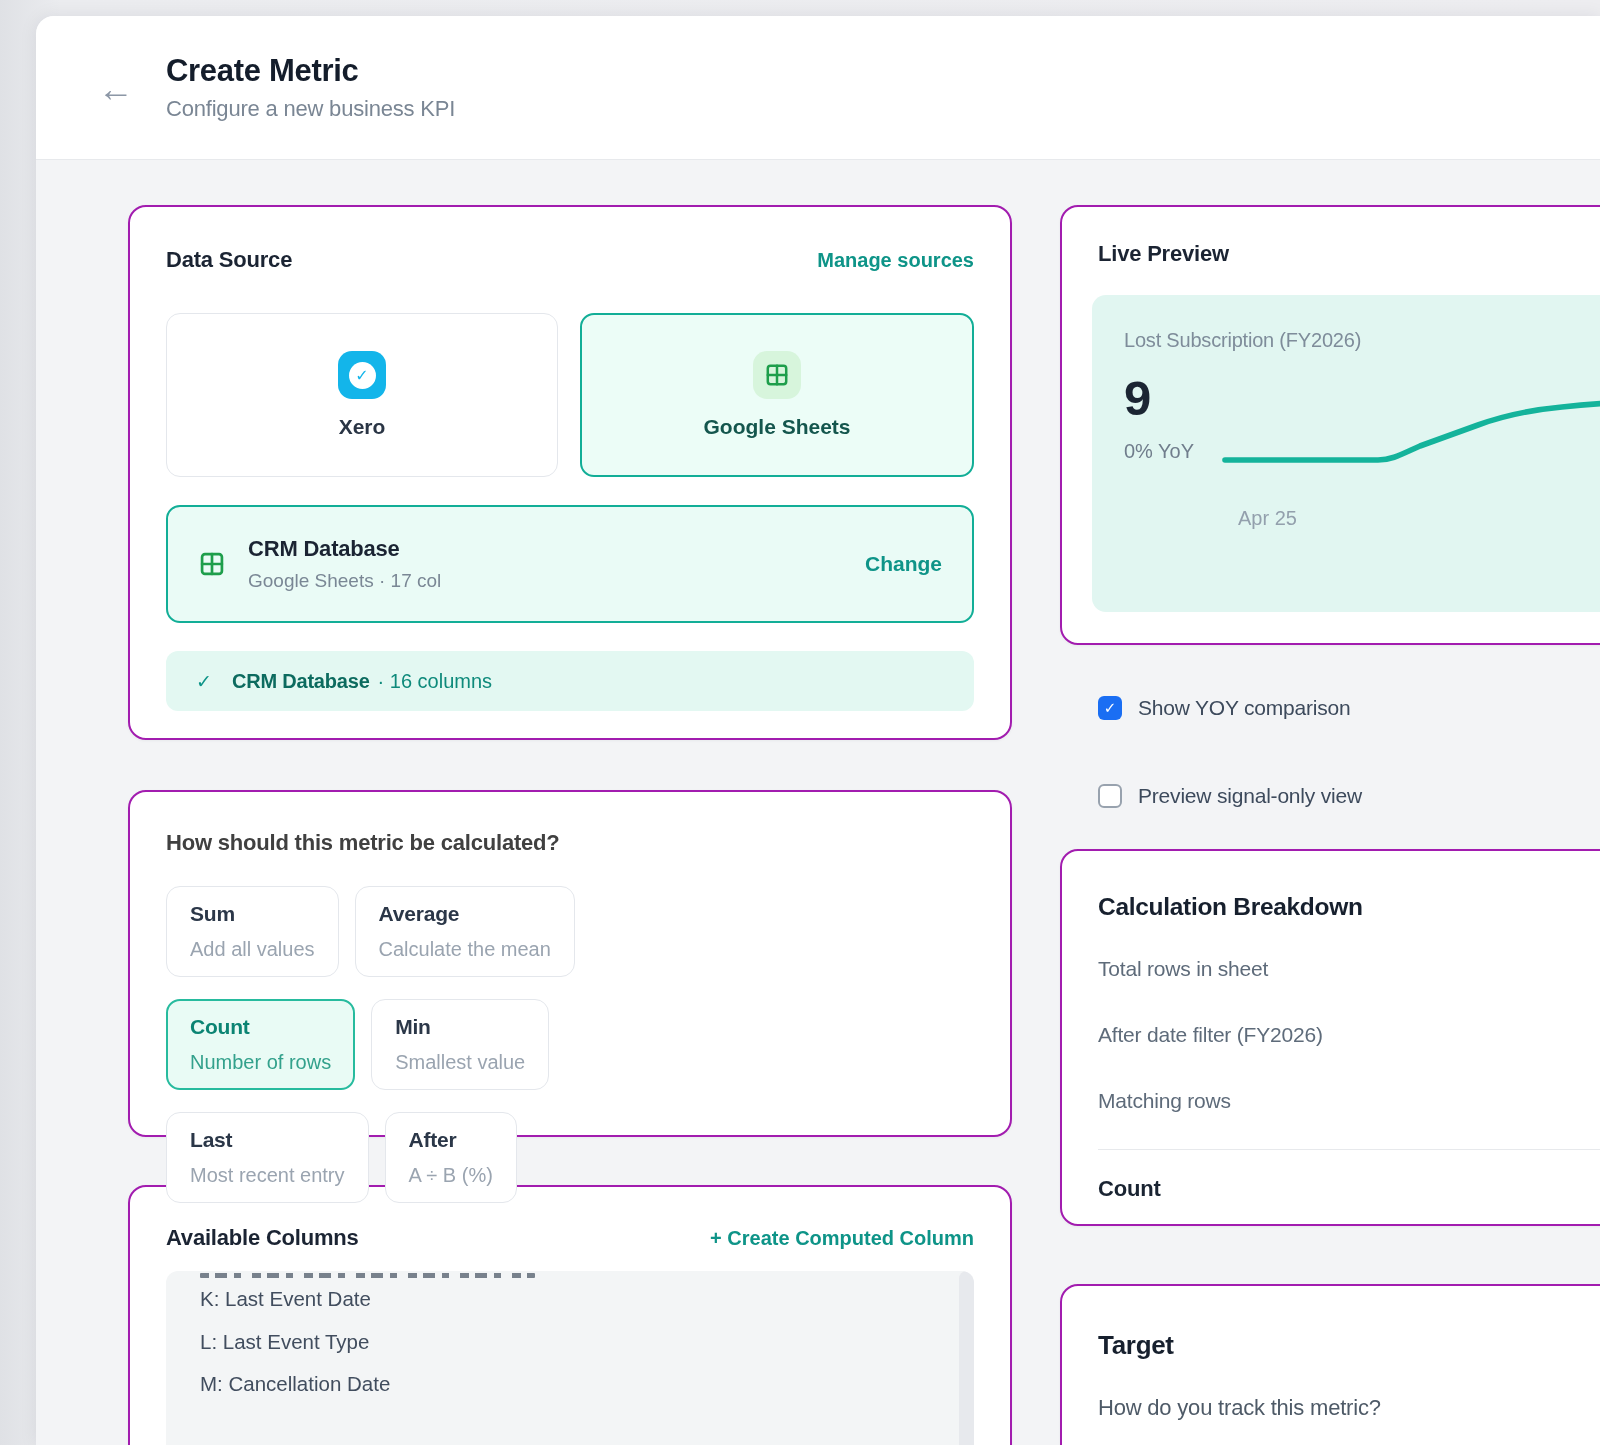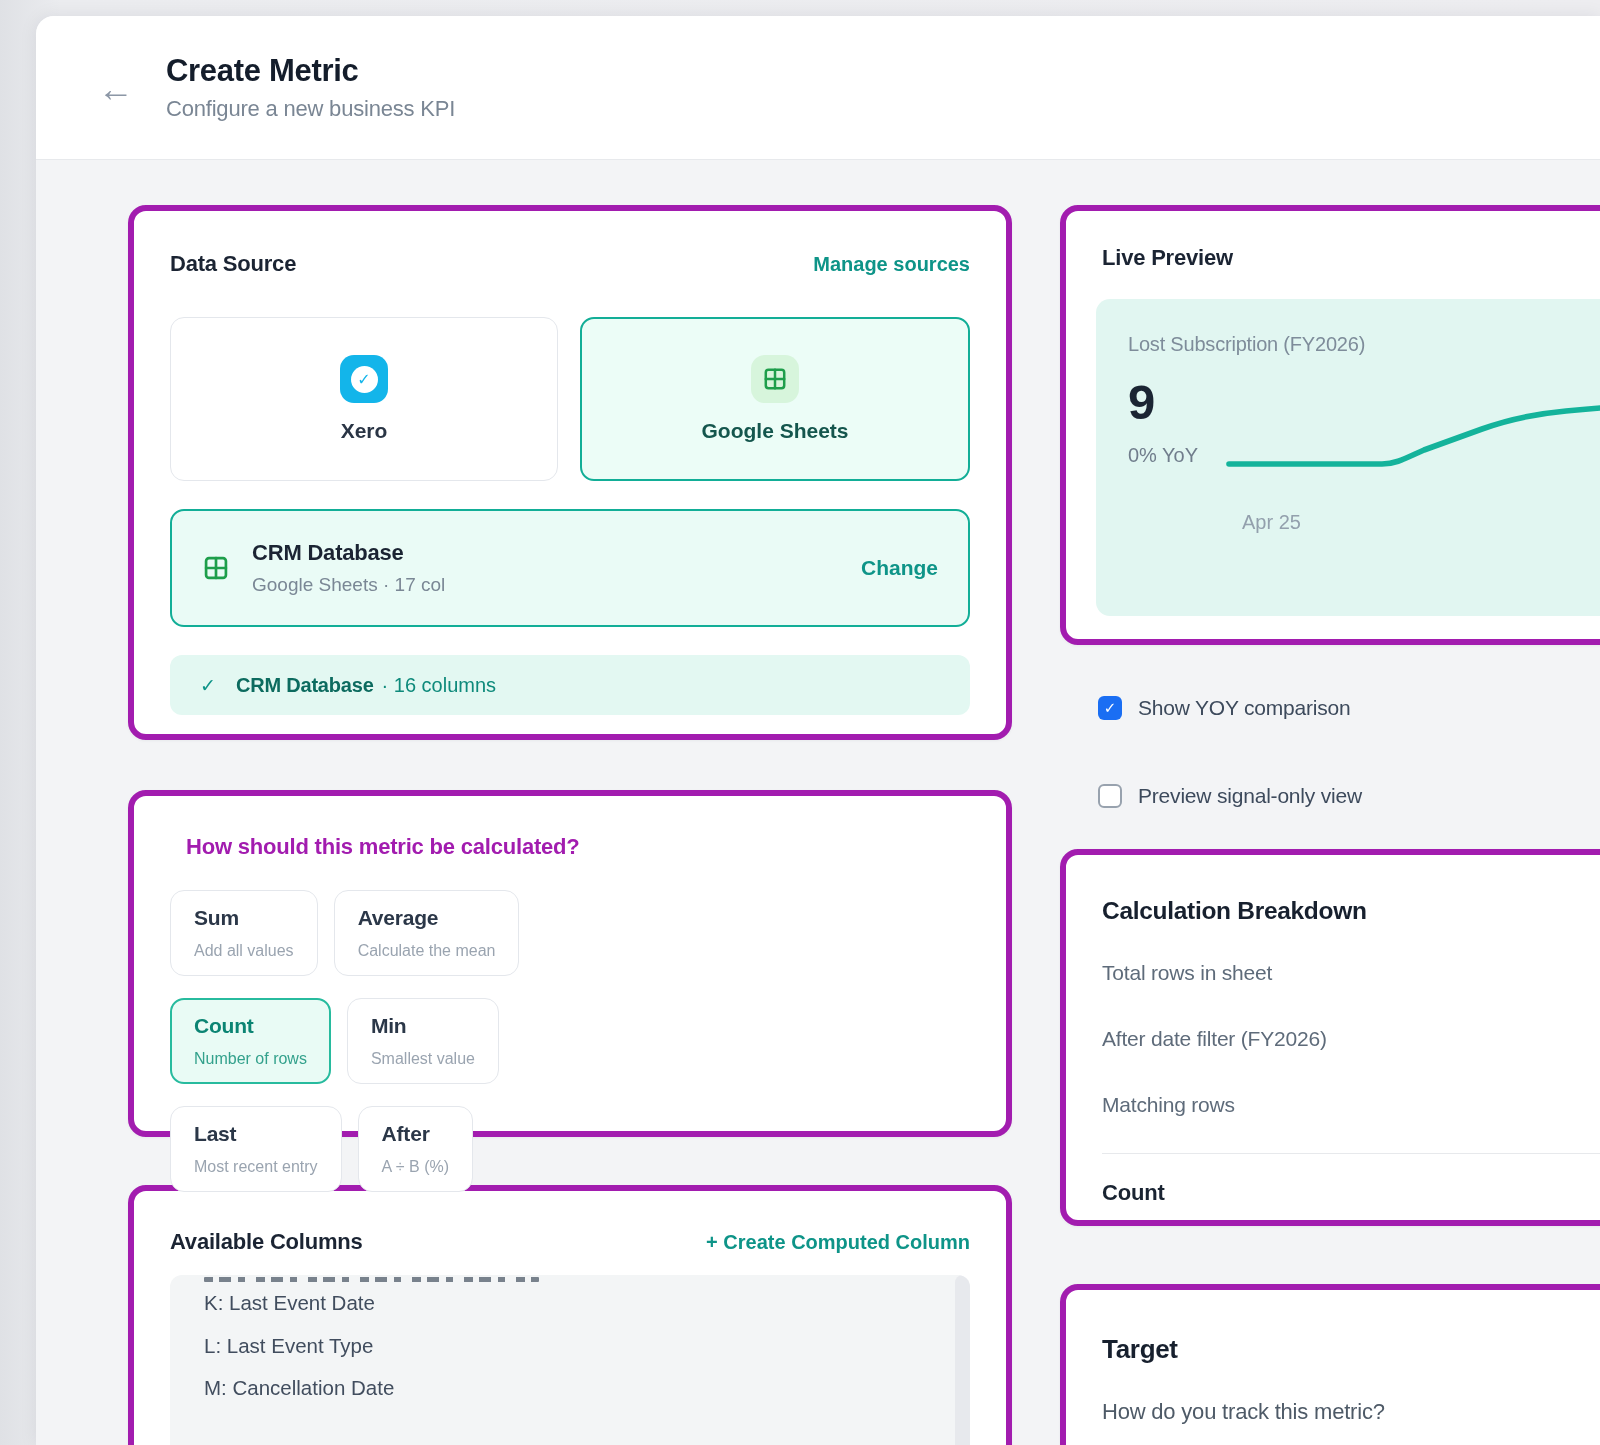--- a/index.html
+++ b/index.html
@@ -12,21 +12,21 @@
   .header{height:144px;background:#ffffff;border-bottom:1px solid #e7e9ec;
     display:flex;align-items:center;padding-left:58px;}
   .back{width:44px;height:44px;display:flex;align-items:center;justify-content:center;
     color:#8c97a6;font-size:36px;cursor:pointer;margin-right:28px;margin-top:2px;}
   .ht h1{margin:0;font-size:31px;font-weight:800;letter-spacing:-.3px;color:#141d2b;}
   .ht p{margin:7px 0 0 0;font-size:22px;color:#7a8694;letter-spacing:-.2px;}
   
   .col{position:absolute;top:189px;}
   .col-left{left:92px;width:884px;}
   .col-right{left:1024px;width:640px;}
-  .card{background:#fff;border-radius:18px;border:6px solid #a21caf;
+  .card{background:#fff;border-radius:18px;border:2px solid #a21caf;
     box-shadow:0 1px 3px rgba(25,35,55,.05);}
   
   .ds-card{height:535px;padding:40px 36px;margin-bottom:50px;}
   .card-head{display:flex;align-items:center;justify-content:space-between;}
   .card-head h2{margin:0;font-size:22px;font-weight:700;color:#1b2433;letter-spacing:-.2px;}
   .tlink{font-size:20px;font-weight:600;color:#0e9488;cursor:pointer;}
   .tiles{display:flex;gap:22px;margin-top:40px;}
   .tile{flex:1;height:164px;border:1.5px solid #e4e7ec;border-radius:14px;background:#fff;
     display:flex;flex-direction:column;align-items:center;justify-content:center;gap:16px;cursor:pointer;}
   .tile.selected{border:2px solid #12ae97;background:#ecfdf7;}
@@ -45,26 +45,26 @@
   .crmname{font-size:22px;font-weight:700;color:#1b2433;letter-spacing:-.2px;}
   .crmmeta{font-size:19px;color:#7a8795;margin-top:8px;}
   .change{margin-left:auto;font-size:21px;font-weight:600;color:#0e9488;cursor:pointer;}
   .confirm{margin-top:28px;height:60px;background:#e3f8f2;border-radius:12px;
     display:flex;align-items:center;padding:0 30px;font-size:20px;}
   .ck{color:#0e9488;font-size:19px;margin-right:20px;}
   .cn{font-weight:800;color:#0c6b5f;letter-spacing:-.2px;}
   .cd{color:#0e8a7b;margin-left:8px;}
   
   .calc-card{height:347px;padding:38px 36px;margin-bottom:48px;}
-  .calc-card h2{margin:0 0 30px 16px;font-size:22px;font-weight:700;color:#a21caf;letter-spacing:-.2px;}
+  .calc-card h2{margin:0 0 30px 0;font-size:22px;font-weight:700;color:#404040;letter-spacing:-.2px;}
   .chiprow{display:flex;gap:16px;margin-bottom:22px;}
   .chip{display:inline-flex;align-items:baseline;gap:12px;padding:15px 23px;
     border:1.5px solid #e4e7ec;border-radius:14px;background:#fff;cursor:pointer;white-space:nowrap;flex-direction:column;}
   .chip .cl{font-size:21px;font-weight:700;color:#2b3748;letter-spacing:-.2px;}
-  .chip .cdsc{font-size:16px;color:#9aa4b0;}
+  .chip .cdsc{font-size:20px;color:#9aa4b0;}
   .chip.selected{background:#e9fbf5;border:2px solid #27bb9e;padding:14px 22px;}
   .chip.selected .cl{color:#0b8473;}
   .chip.selected .cdsc{color:#33a18c;}
   
   .cols-card{height:420px;padding:38px 36px;}
   .listbox{position:relative;margin-top:20px;background:#f3f5f6;border-radius:12px;
     height:300px;overflow:hidden;padding:0 34px;}
   .clip-frag{height:5px;width:335px;margin:2px 0 0 0;opacity:.75;border-radius:1px;
     background:repeating-linear-gradient(90deg,#4f5b69 0 9px,transparent 9px 15px,#4f5b69 15px 27px,transparent 27px 34px,#4f5b69 34px 41px,transparent 41px 52px);}
   .lrow{font-size:20.5px;color:#414d5e;line-height:42.5px;cursor:pointer;}

